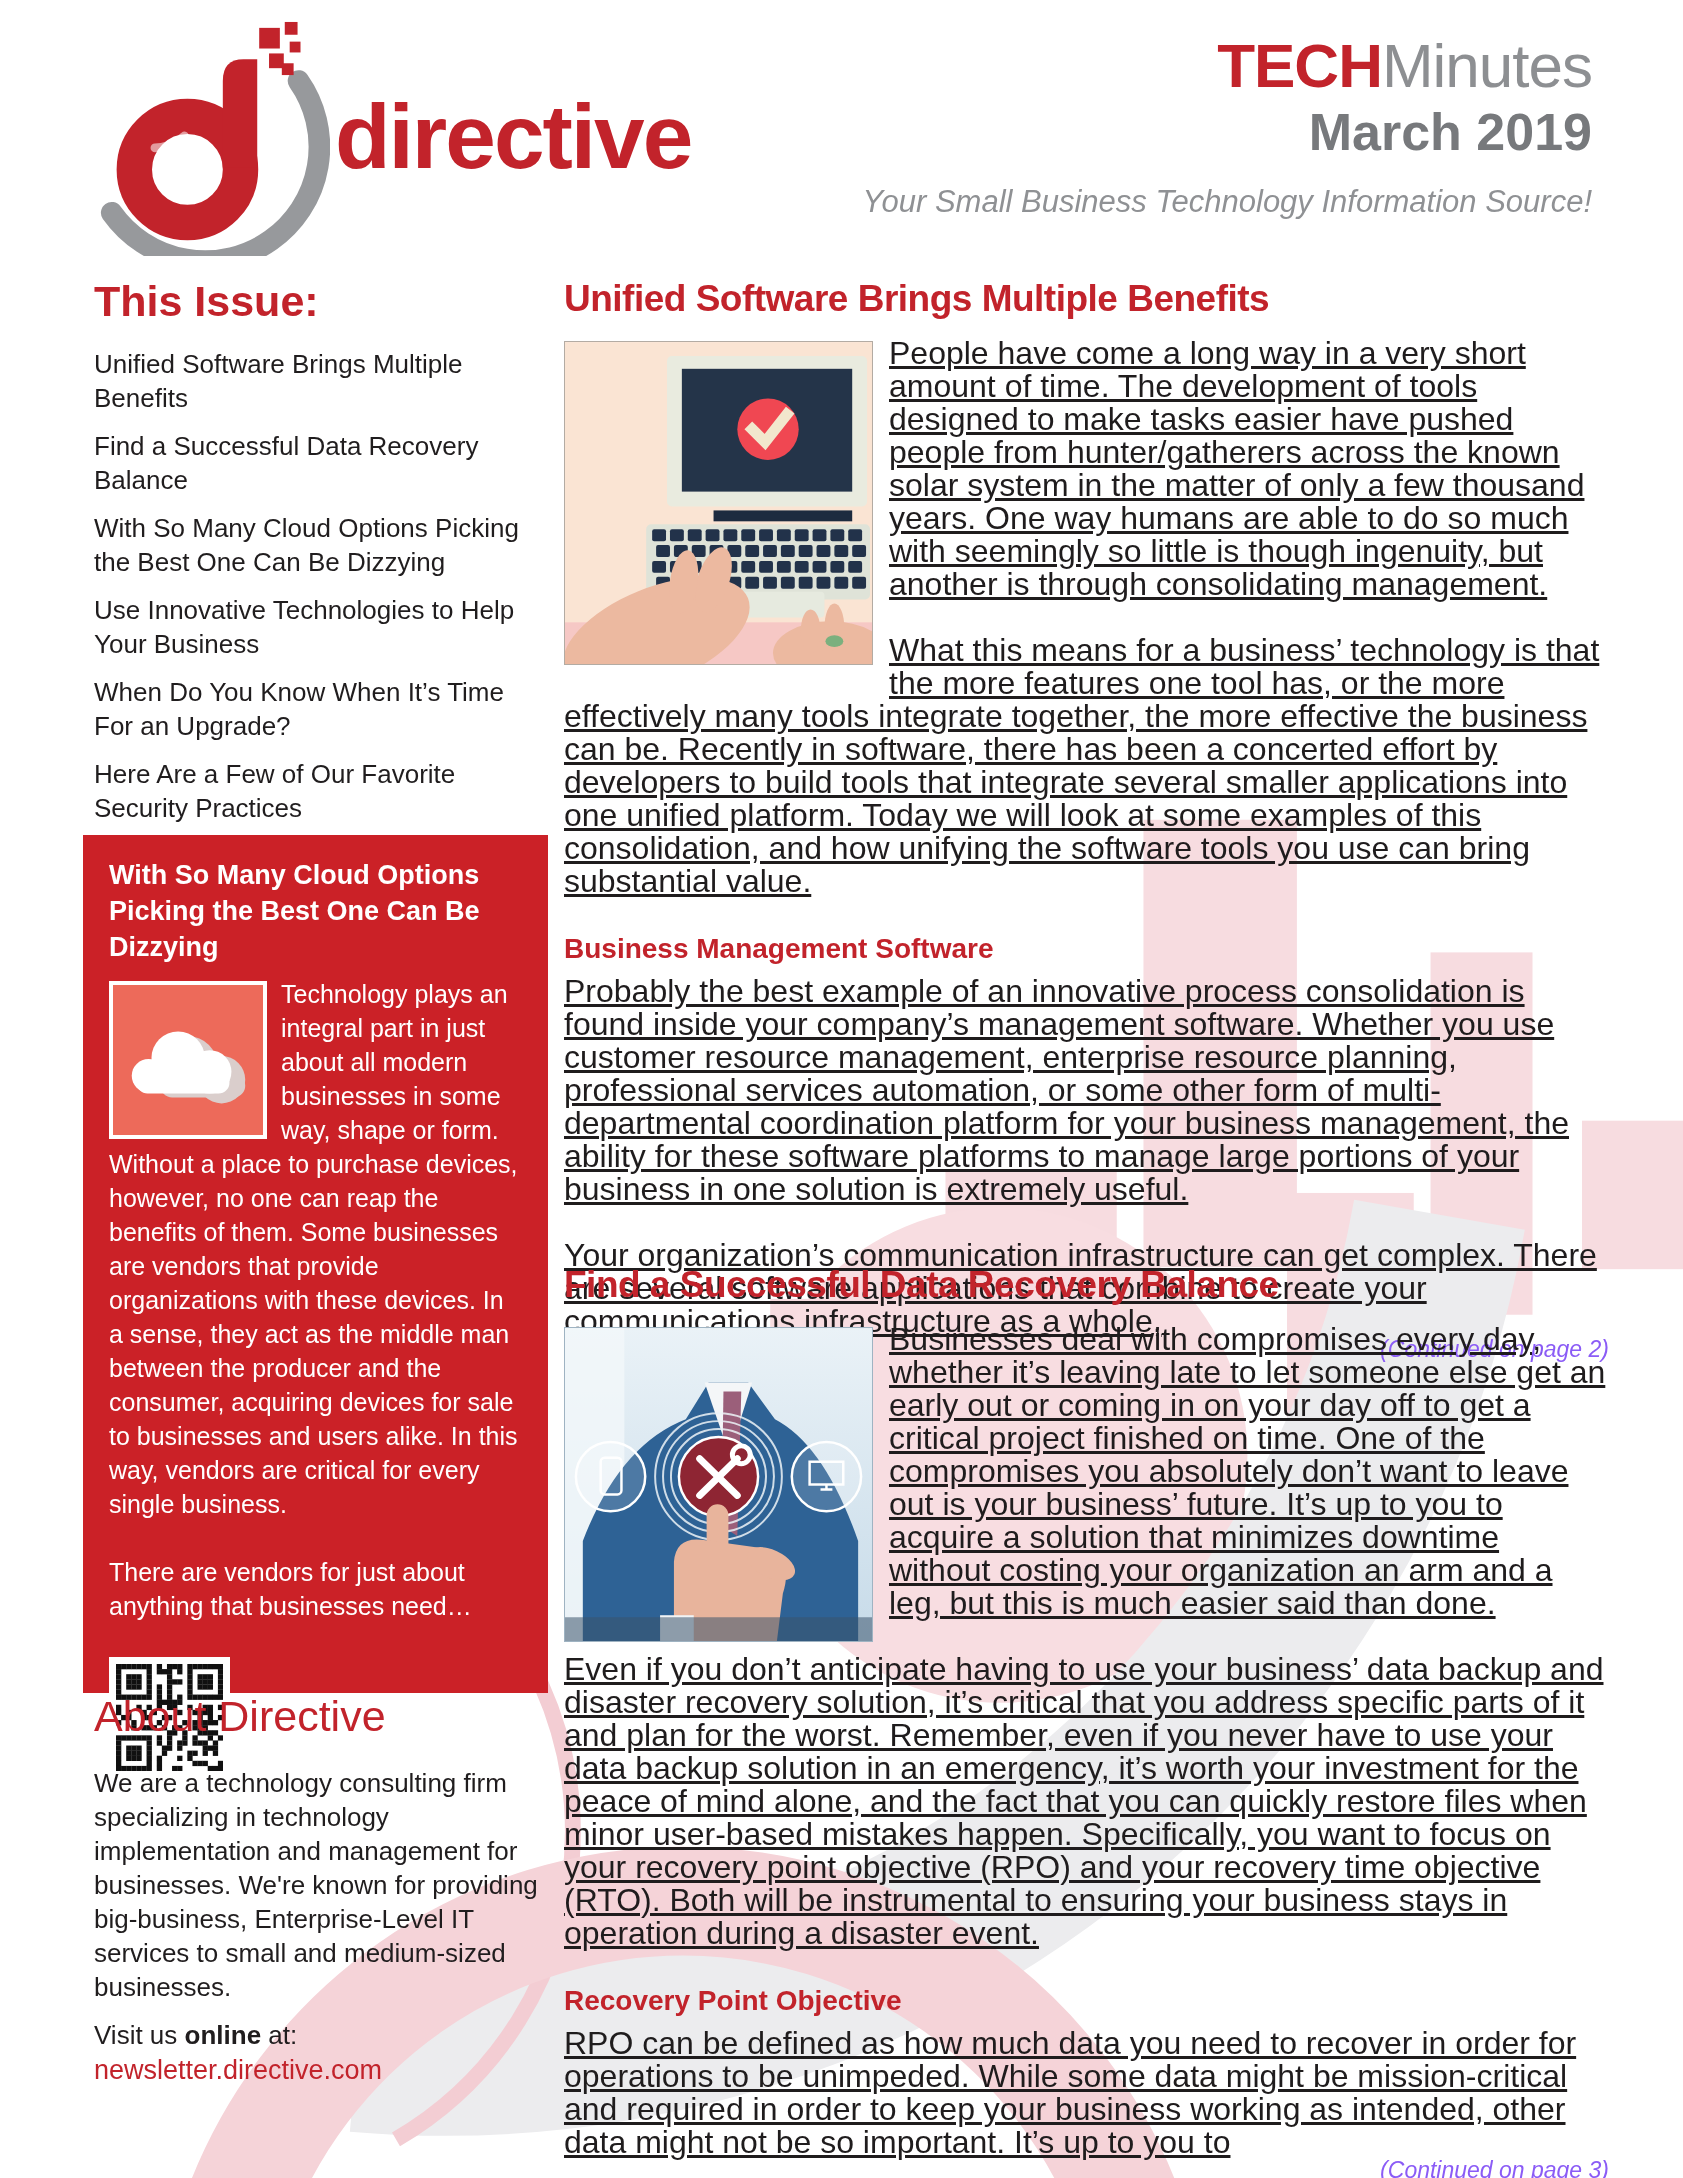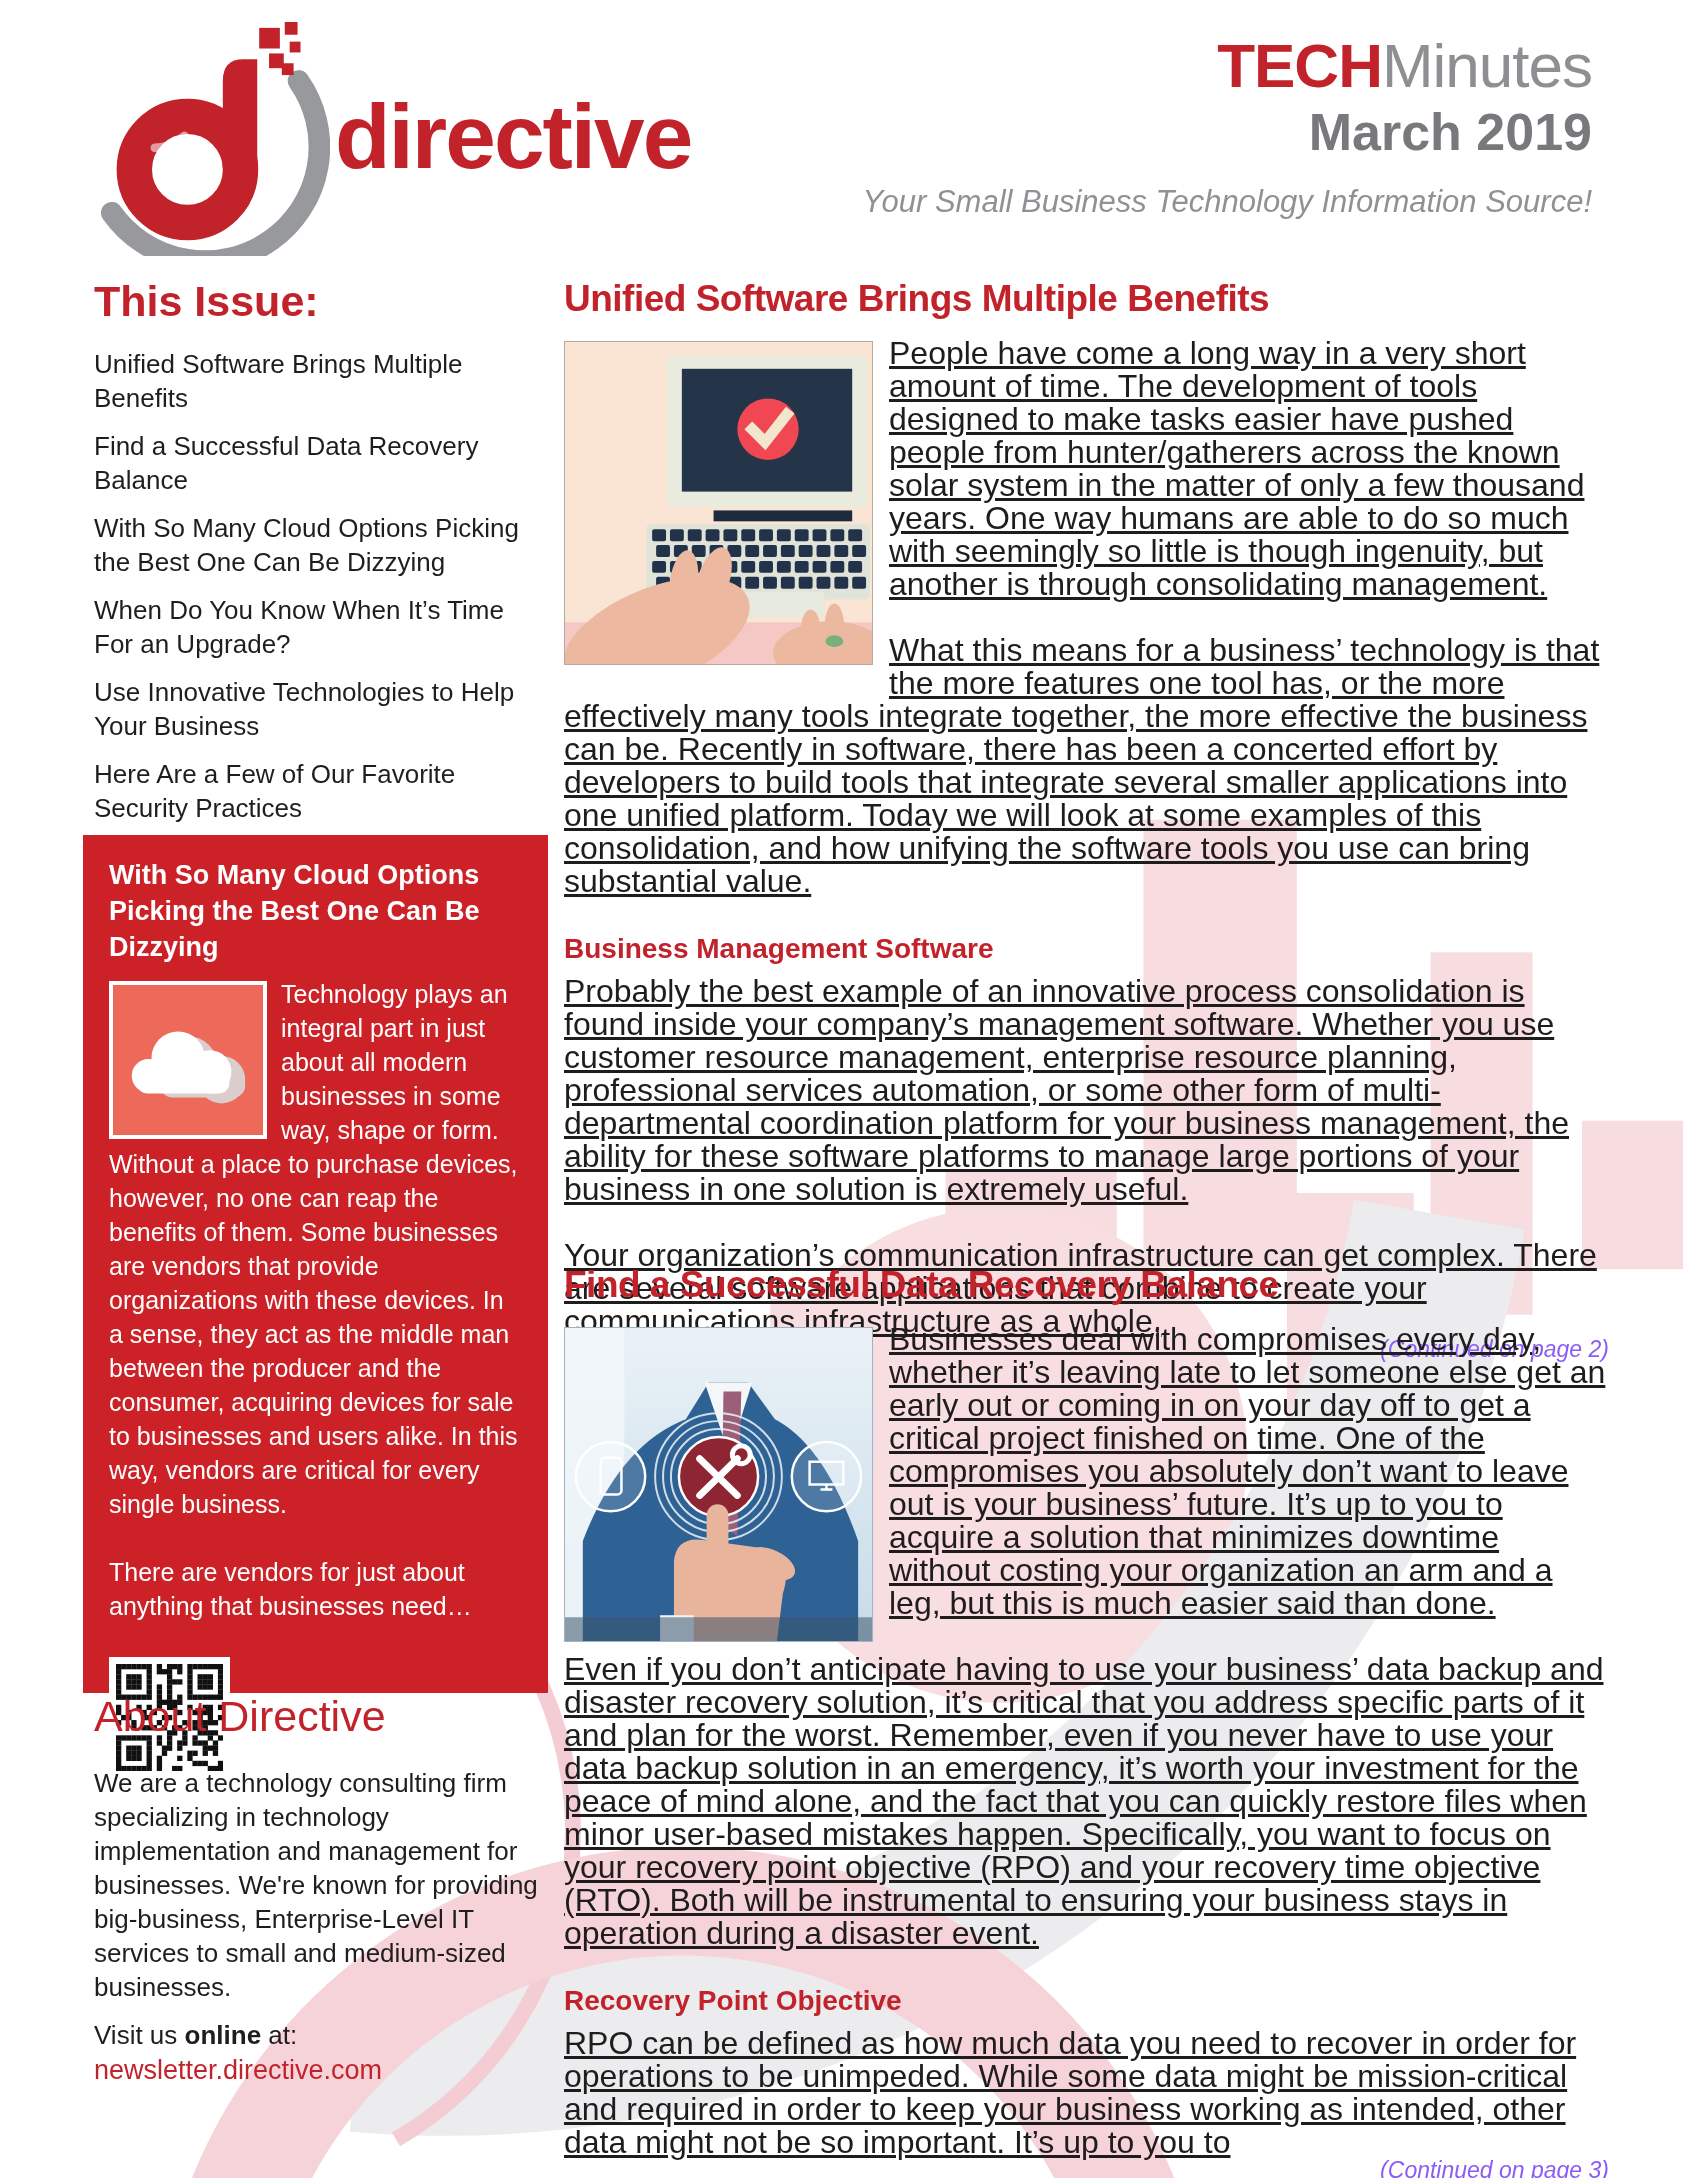--- a/index.html
+++ b/index.html
@@ -90,22 +90,22 @@
     <div class="mh-line1"><span class="mh-tech">TECH</span><span class="mh-minutes">Minutes</span></div>
     <div class="mh-date">March 2019</div>
     <div class="mh-tagline">Your Small Business Technology Information Source!</div>
   </div>
 
   <section class="layer this-issue">
     <h2 class="ti-title">This Issue:</h2>
     <div class="toc-item">Unified Software Brings Multiple Benefits</div>
     <div class="toc-item">Find a Successful Data Recovery Balance</div>
     <div class="toc-item">With So Many Cloud Options Picking the Best One Can Be Dizzying</div>
+    <div class="toc-item">Use Innovative Technologies to Help Your Business</div>
     <div class="toc-item">When Do You Know When It’s Time For an Upgrade?</div>
-    <div class="toc-item">Use Innovative Technologies to Help Your Business</div>
     <div class="toc-item">Here Are a Few of Our Favorite Security Practices</div>
   </section>
 
   <section class="layer red-box">
     <h3 class="rb-title">With So Many Cloud Options Picking the Best One Can Be Dizzying</h3>
     <div>
       <div class="cloud-img">
         <svg viewBox="0 0 152 152" width="150" height="150">
           <rect width="152" height="152" fill="#ed6a5a"></rect>
           <g fill="#d9d9d9" opacity="0.9" transform="translate(14,12)">

